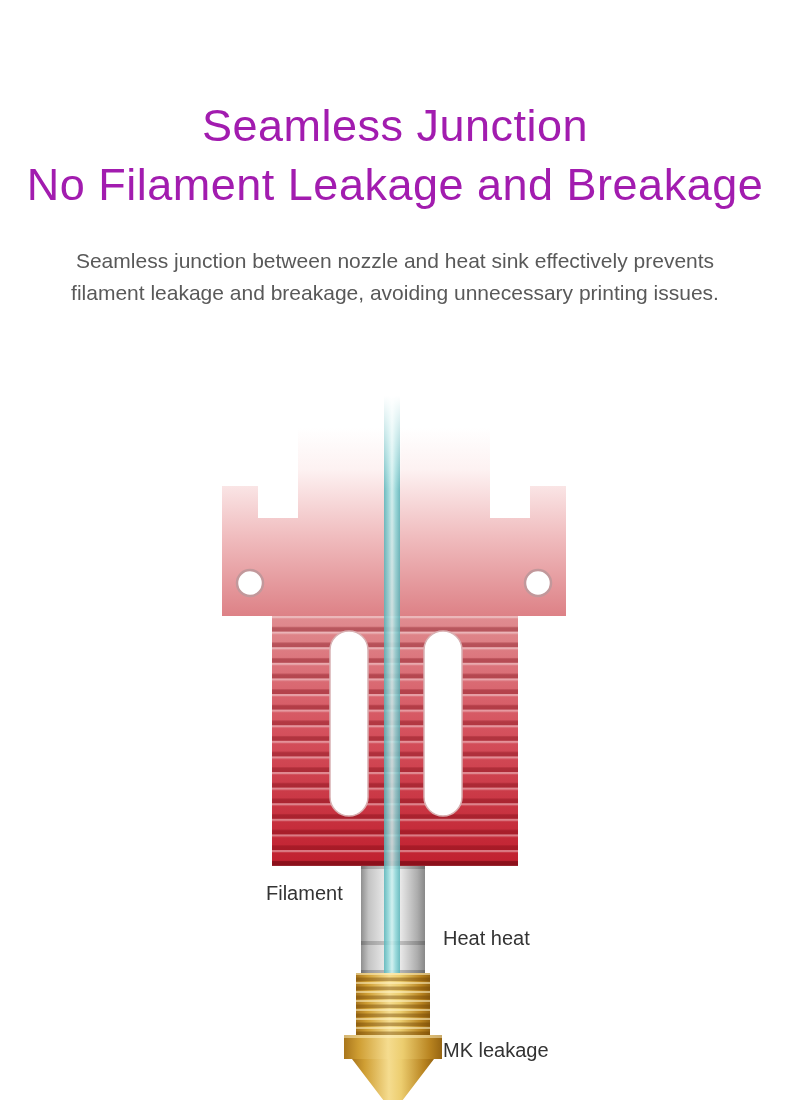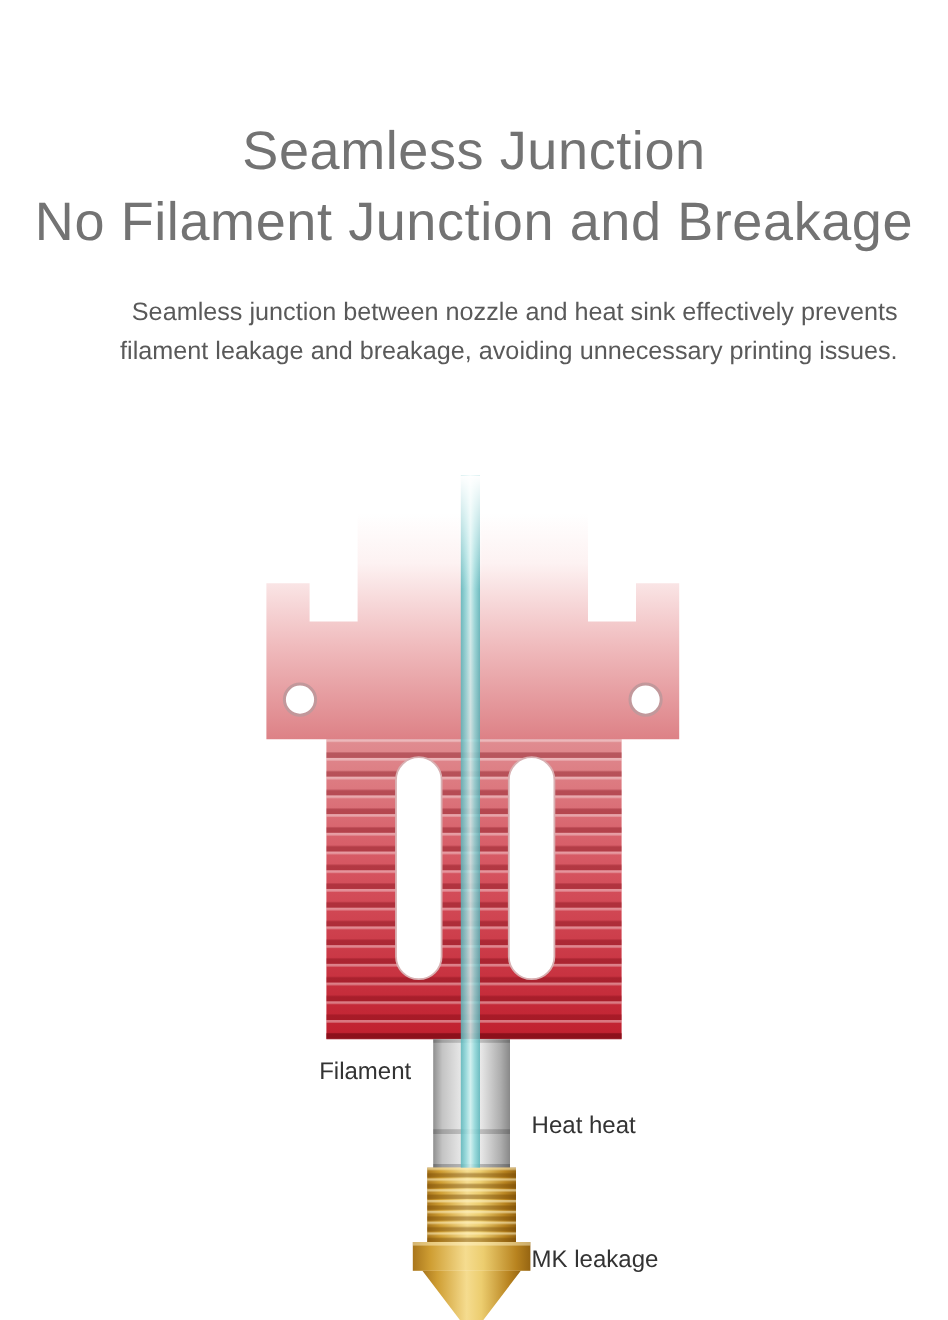--- a/index.html
+++ b/index.html
@@ -1,41 +1,41 @@
 <!DOCTYPE html>
 <html><head>
 <meta charset="utf-8">
 <style>
   * { margin: 0; padding: 0; box-sizing: border-box; }
   html, body { width: 790px; height: 1100px; background: #ffffff; overflow: hidden;
     font-family: "Liberation Sans", sans-serif; }
   .page { position: relative; width: 790px; height: 1100px; background: #fff; }
 
-  .title-block { margin-top: 96px; text-align: center; color: #737373;
+  .title-block { margin-top: 96px; text-align: center; color: #a21caf;
     font-size: 45px; font-weight: 500; line-height: 1.32; letter-spacing: 0.5px; }
 
-  .subtitle { margin: 30px auto 0 auto; max-width: 706px; text-align: right;
+  .subtitle { margin: 30px auto 0 auto; max-width: 706px; text-align: center;
     color: #595959; font-size: 21px; line-height: 1.55; }
 
   .illustration { position: absolute; top: 300px; left: 0; width: 790px; height: 760px; }
   .illustration svg { display: block; }
 
   .diagram-label { position: absolute; font-size: 20px; color: #333333; white-space: nowrap; }
   .label-filament { left: 266px; top: 486px; text-align: center; }
   .label-heatsink { left: 443px; top: 531px; }
   .label-nozzle   { left: 443px; top: 643px; }
 </style>
 </head>
 <body>
 
 <div class="page">
 
   <div class="title-block">
     <div>Seamless Junction</div>
-    <div>No Filament Junction and Breakage</div>
+    <div>No Filament Leakage and Breakage</div>
   </div>
 
   <div class="subtitle">Seamless junction between nozzle and heat sink effectively prevents filament leakage and breakage, avoiding unnecessary printing issues.</div>
 
   <div class="illustration">
     <svg width="790" height="760" viewBox="0 0 790 760">
       <defs>
         <linearGradient id="plateGrad" x1="0" y1="0" x2="0" y2="1">
           <stop offset="0%" stop-color="#ffffff"></stop>
           <stop offset="22%" stop-color="#fdf2f2"></stop>

